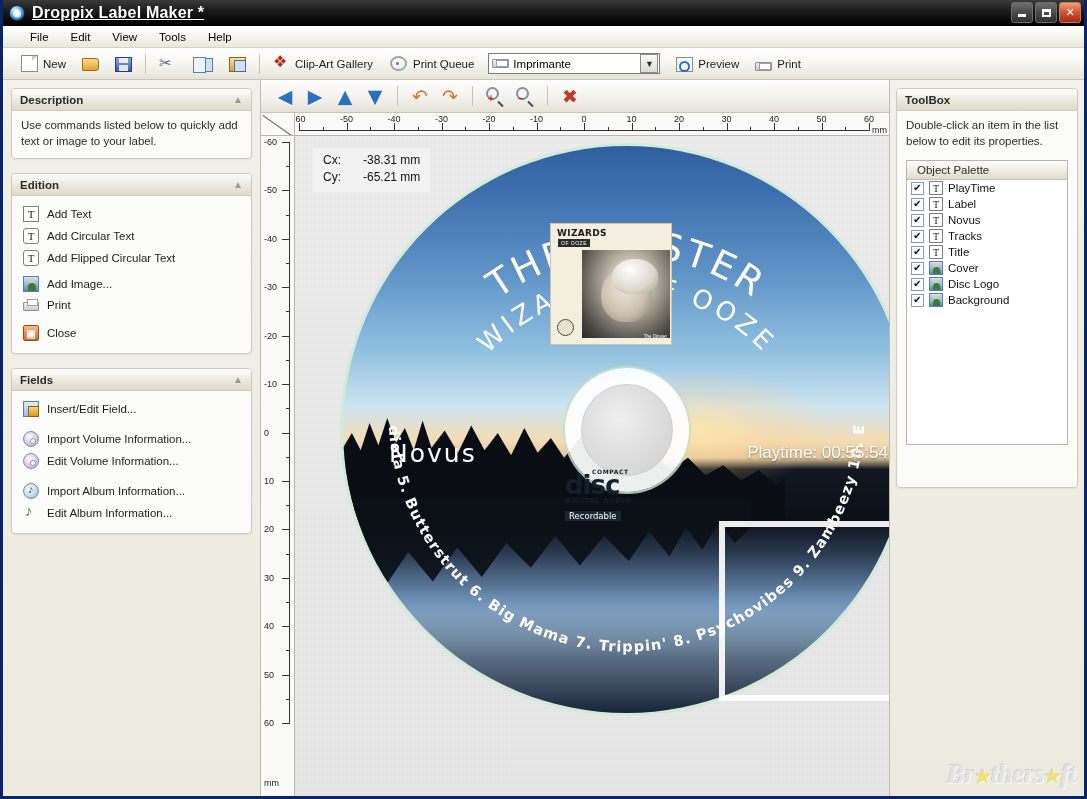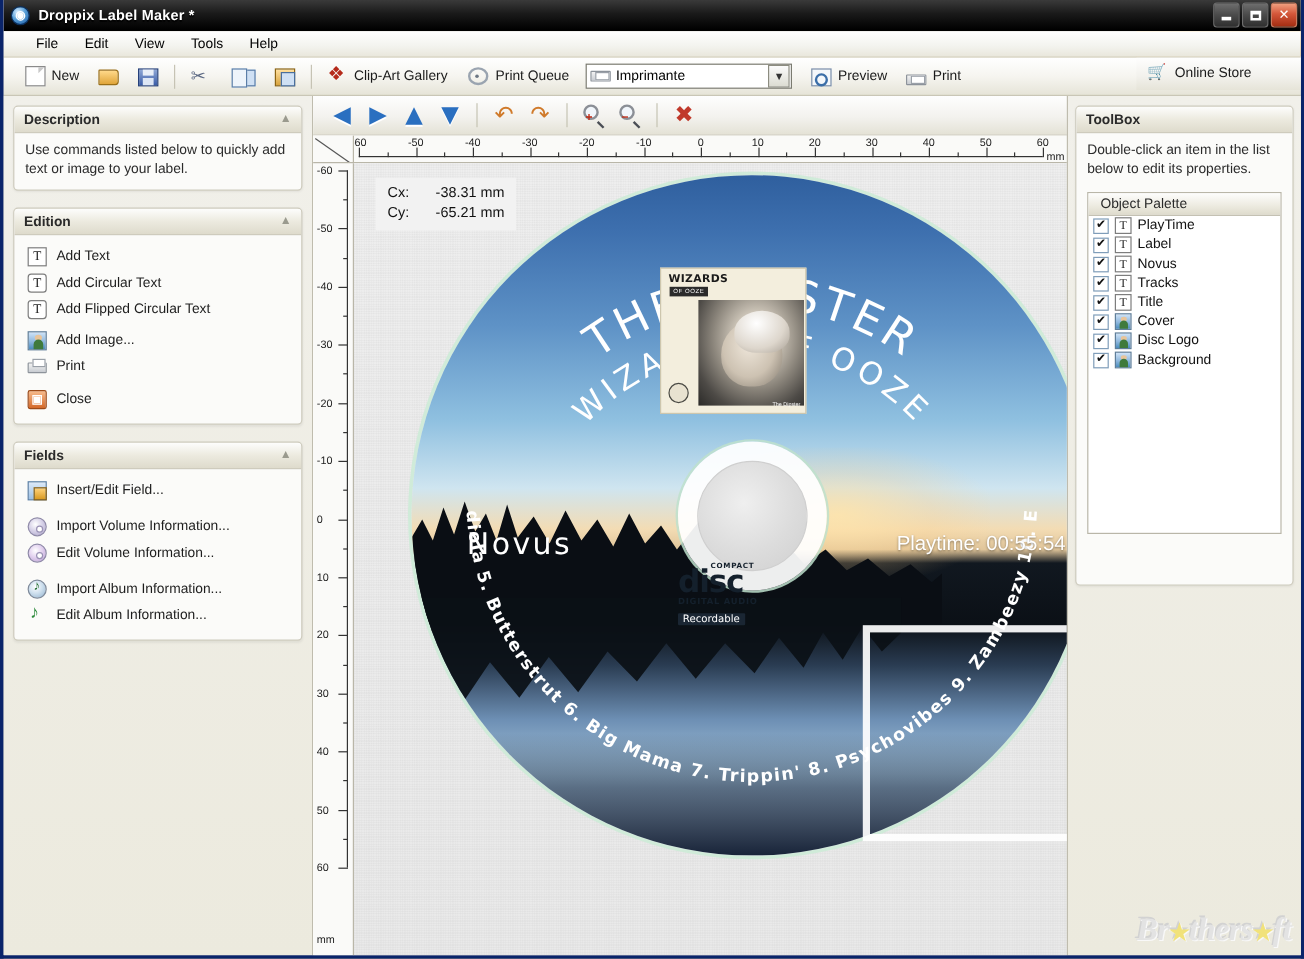--- a/index.html
+++ b/index.html
@@ -31,23 +31,24 @@
   }
   #titlebar .tb-icon {
     width: 16px; height: 16px; border-radius: 50%;
     background: radial-gradient(circle at 35% 30%, #dff0ff 0%, #5aa0d8 45%, #14539e 100%);
     border: 1px solid #0b2f5c;
     display: inline-flex; align-items: center; justify-content: center;
     color: #fff; font-size: 10px; font-weight: bold;
     margin-right: 7px;
   }
   #titlebar .tb-title {
-    color: #fff; font-size: 12px; font-weight: bold;
+    color: #fff; font-size: 16px; font-weight: bold;
     letter-spacing: .2px;
     text-shadow: 0 1px 1px #000;
+    text-decoration: underline;
   }
   #tb-buttons { position: absolute; right: 3px; top: 2px; display: flex; gap: 2px; }
   .tb-btn {
     width: 22px; height: 21px;
     border: 1px solid #6d6d6d;
     border-radius: 3px;
     background: linear-gradient(to bottom, #6e6e6e 0%, #4a4a4a 50%, #2f2f2f 100%);
     display: flex; align-items: center; justify-content: center;
     cursor: pointer;
   }
@@ -547,24 +548,20 @@
     <div class="tbi">
       <span class="ico ico-printer"></span>
       <span>Print</span>
     </div>
   </div>
 
   <div id="help-block">
     <div id="help-ctx">
       <span class="ico-help">?</span>
       <span>Help context</span>
-    </div>
-    <div id="online-store">
-      <span class="ico ico-cart"></span>
-      <span>Online Store</span>
     </div>
   </div>
 
   <div id="body">
 
     <div id="leftpane">
 
       <div class="panel">
         <div class="panel-head">
           <span>Description</span>

